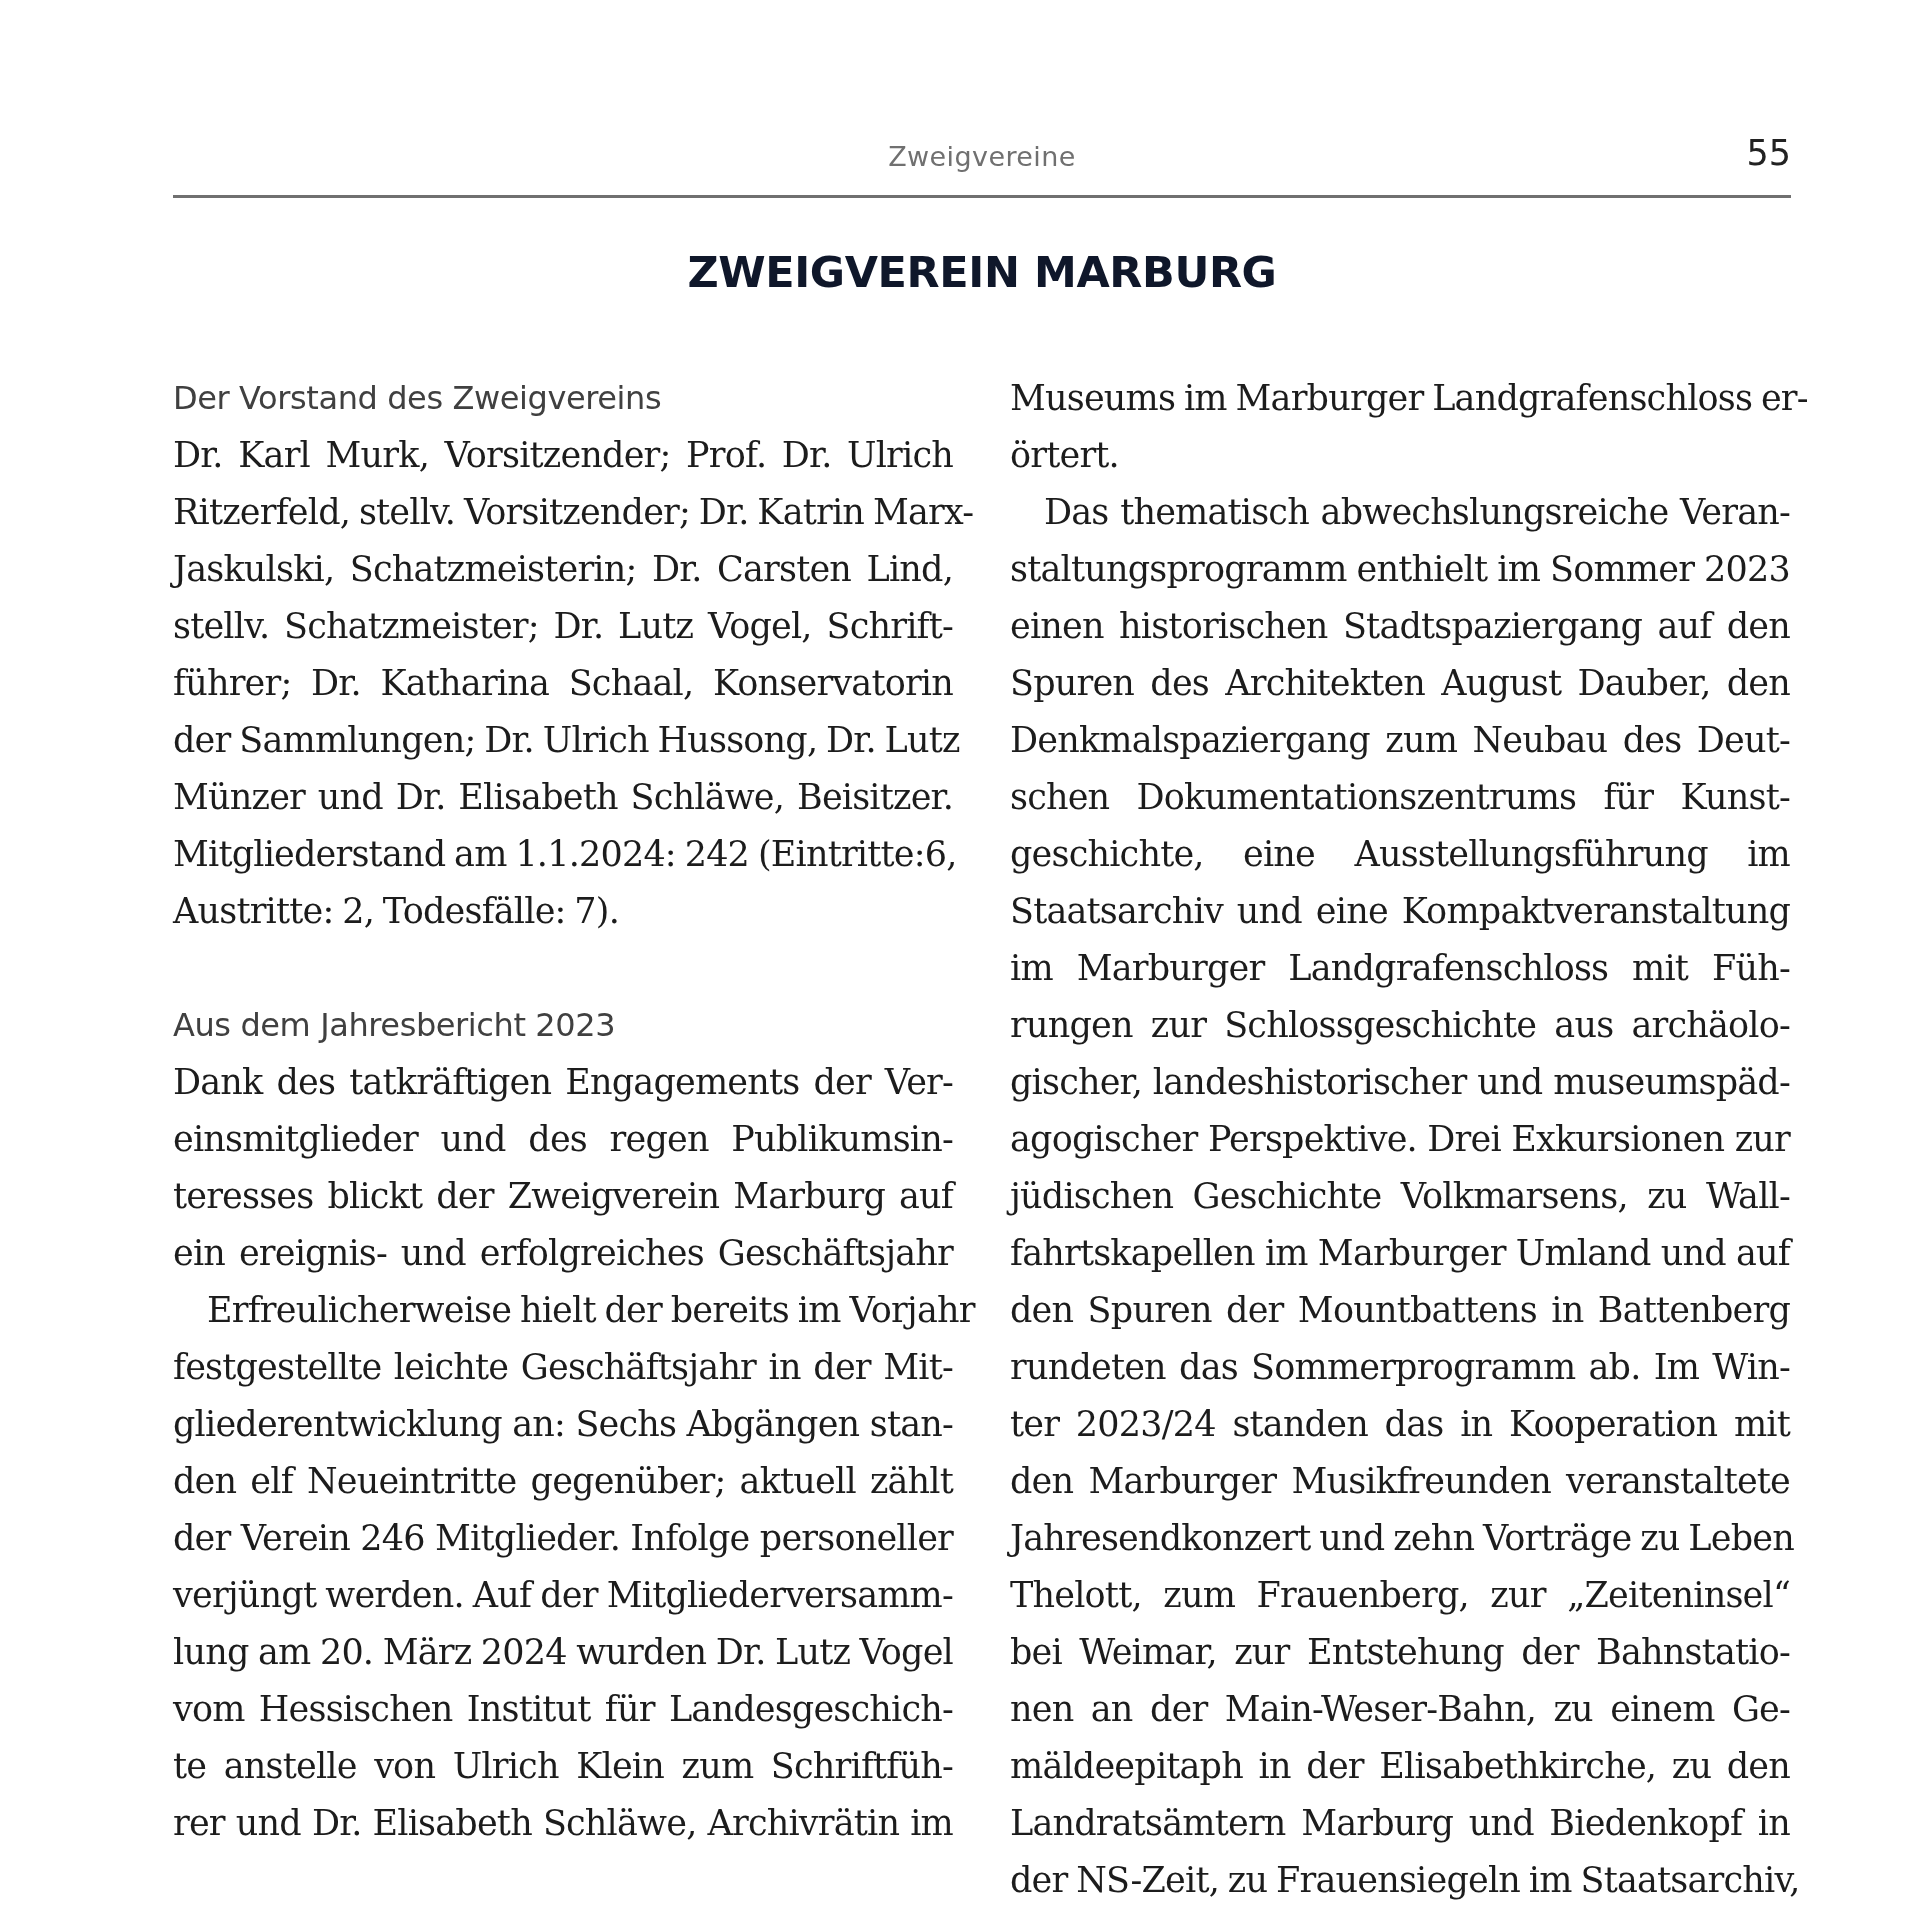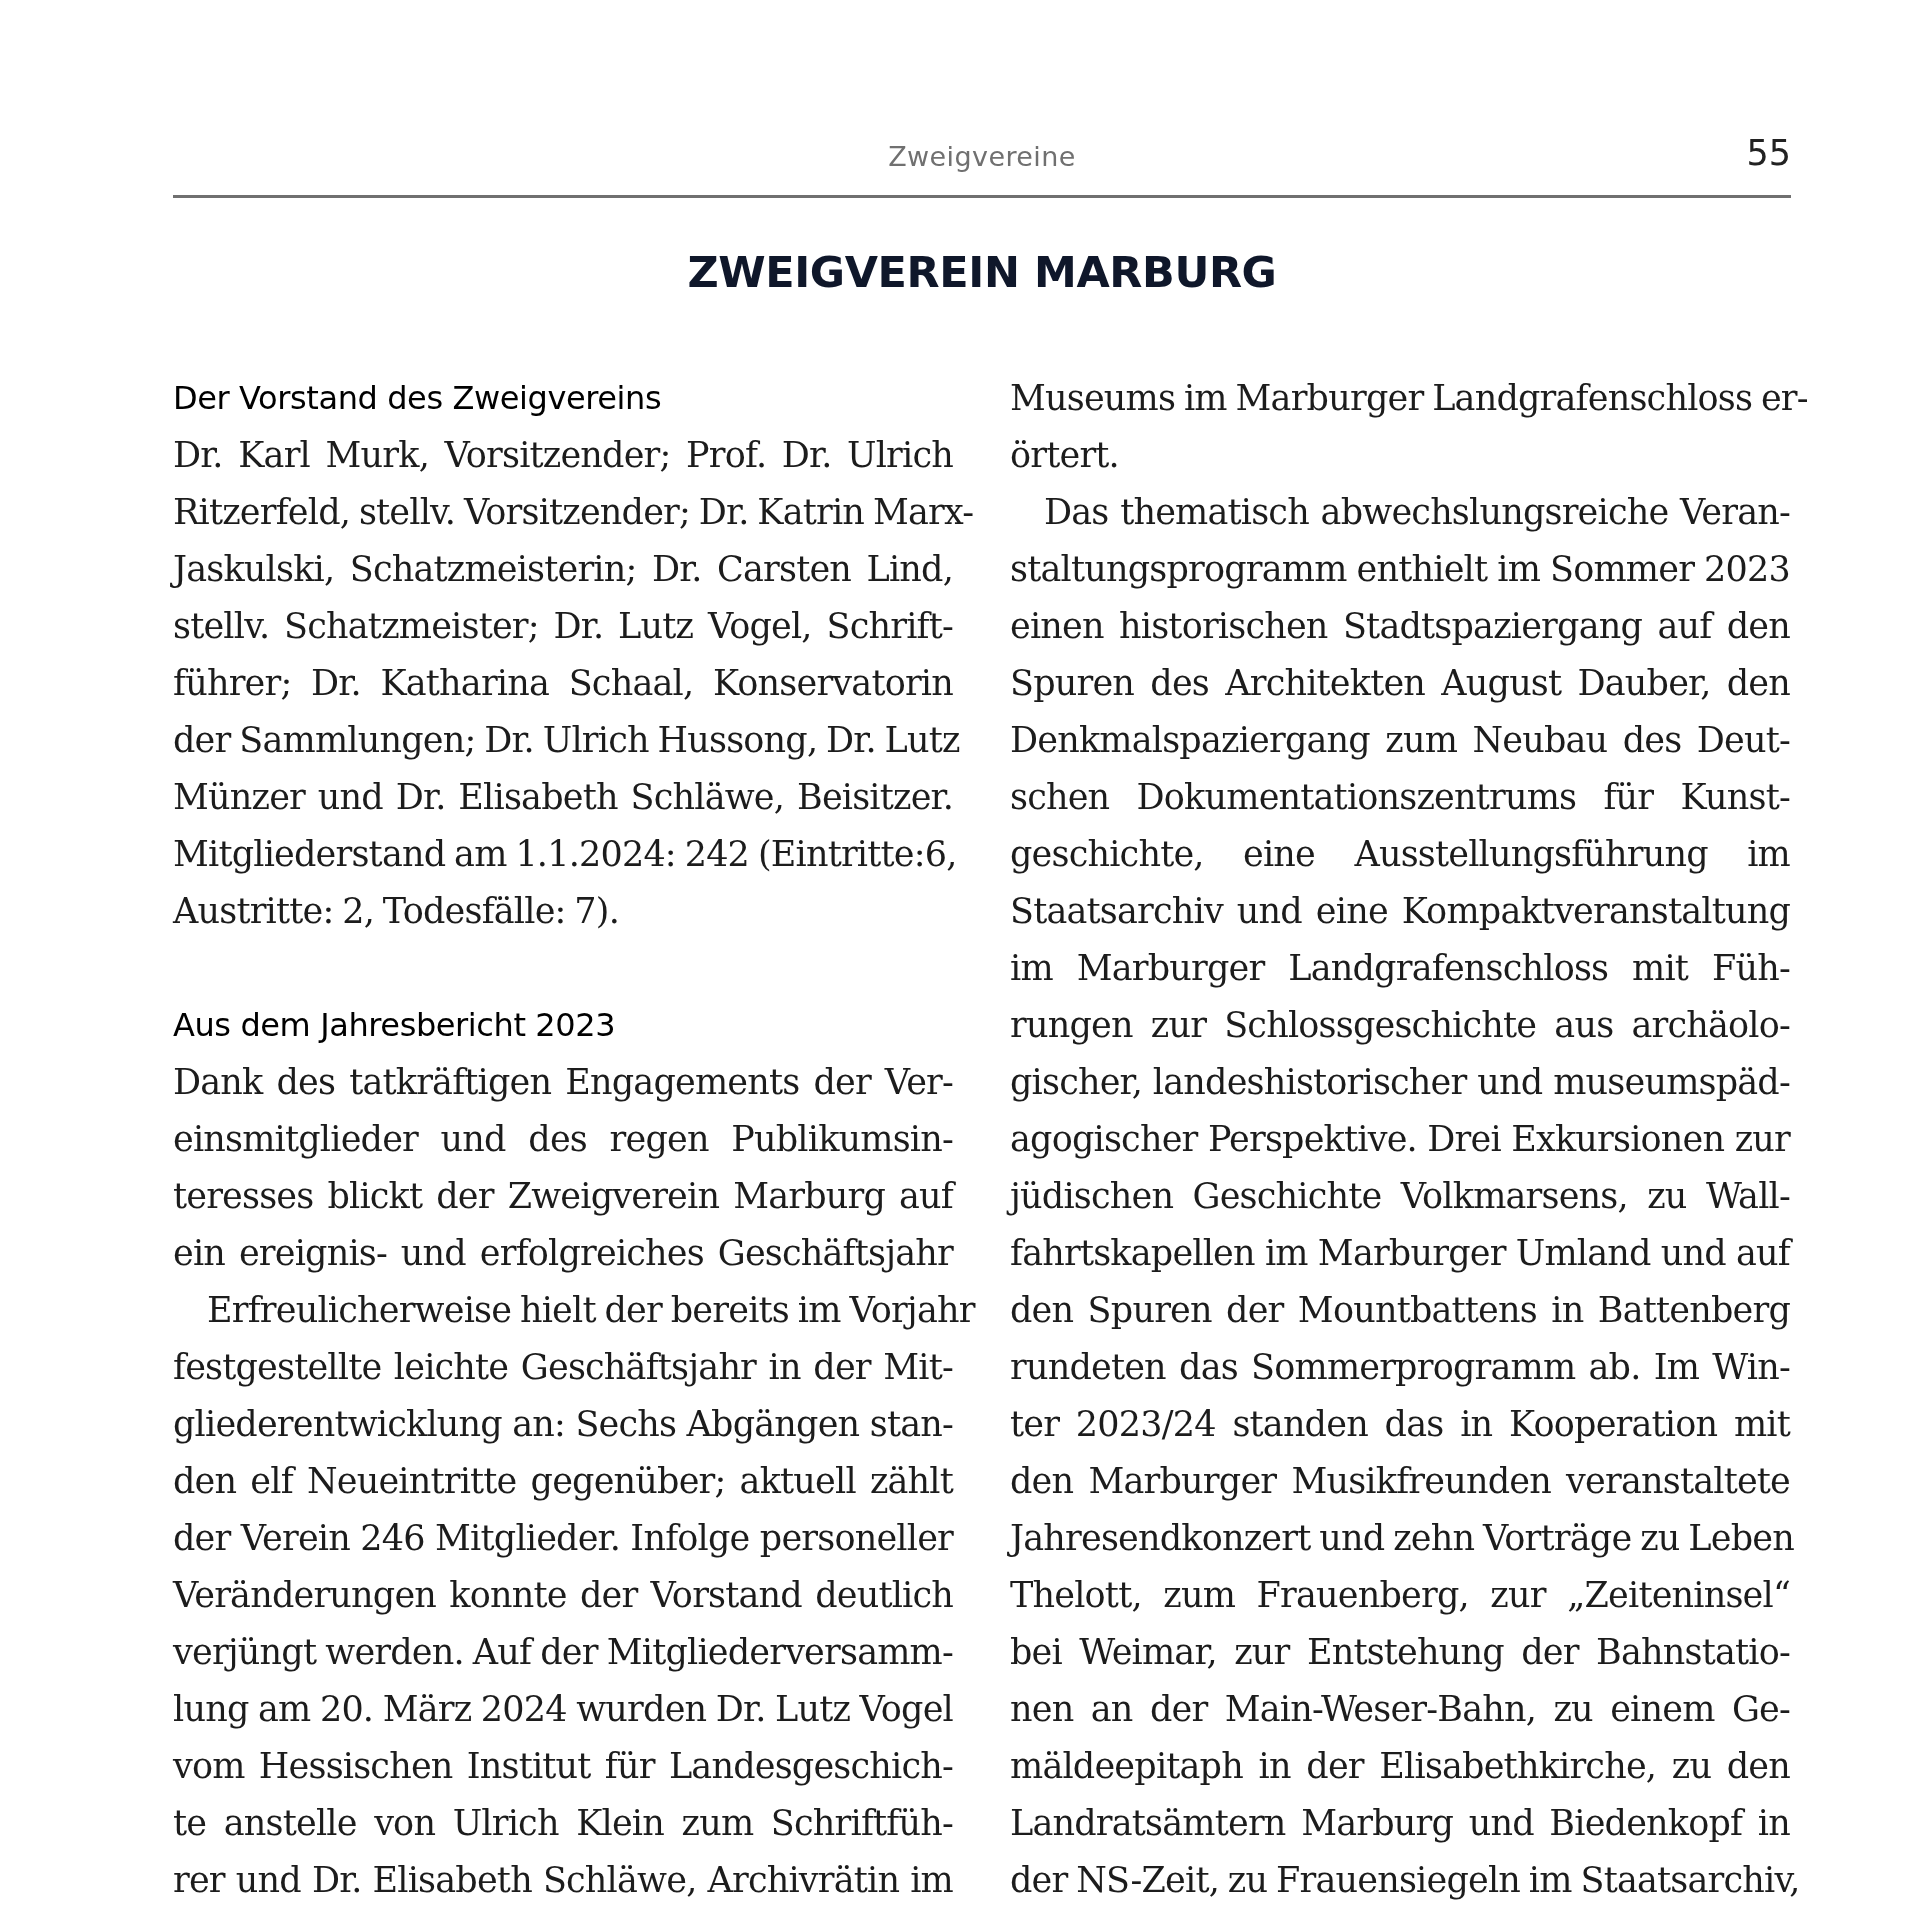--- a/index.html
+++ b/index.html
@@ -33,21 +33,21 @@
   .col-right { left: 1010px; }
   .line {
     height: 57px; line-height: 57px; white-space: nowrap;
     text-align: justify; text-align-last: justify; overflow: visible;
     letter-spacing: -0.8px; word-spacing: -1.5px;
   }
   .line.last { text-align-last: left; }
   .line.indent { padding-left: 34px; }
   .subhead {
     height: 57px; line-height: 57px; white-space: nowrap;
-    font-family: "DejaVu Sans", sans-serif; font-size: 32px; color: #000000;
+    font-family: "DejaVu Sans", sans-serif; font-size: 32px; color: #404040;
     letter-spacing: -0.4px;
   }
   .gap { height: 57px; }
 </style>
 </head>
 <body>
 
 <header class="running-head">
   <div class="running-title">Zweigvereine</div>
   <div class="page-number">55</div>
@@ -76,21 +76,20 @@
     <div class="line">einsmitglieder und des regen Publikumsin-</div>
     <div class="line">teresses blickt der Zweigverein Marburg auf</div>
     <div class="line">ein ereignis- und erfolgreiches Geschäftsjahr</div>
   </div>
   <div>
     <div class="line indent">Erfreulicherweise hielt der bereits im Vorjahr</div>
     <div class="line">festgestellte leichte Geschäftsjahr in der Mit-</div>
     <div class="line">gliederentwicklung an: Sechs Abgängen stan-</div>
     <div class="line">den elf Neueintritte gegenüber; aktuell zählt</div>
     <div class="line">der Verein 246 Mitglieder. Infolge personeller</div>
-    <div class="line">Veränderungen konnte der Vorstand deutlich</div>
     <div class="line">verjüngt werden. Auf der Mitgliederversamm-</div>
     <div class="line">lung am 20. März 2024 wurden Dr. Lutz Vogel</div>
     <div class="line">vom Hessischen Institut für Landesgeschich-</div>
     <div class="line">te anstelle von Ulrich Klein zum Schriftfüh-</div>
     <div class="line">rer und Dr. Elisabeth Schläwe, Archivrätin im</div>
 
   </div>
 </section>
 
 <section class="column col-right">

